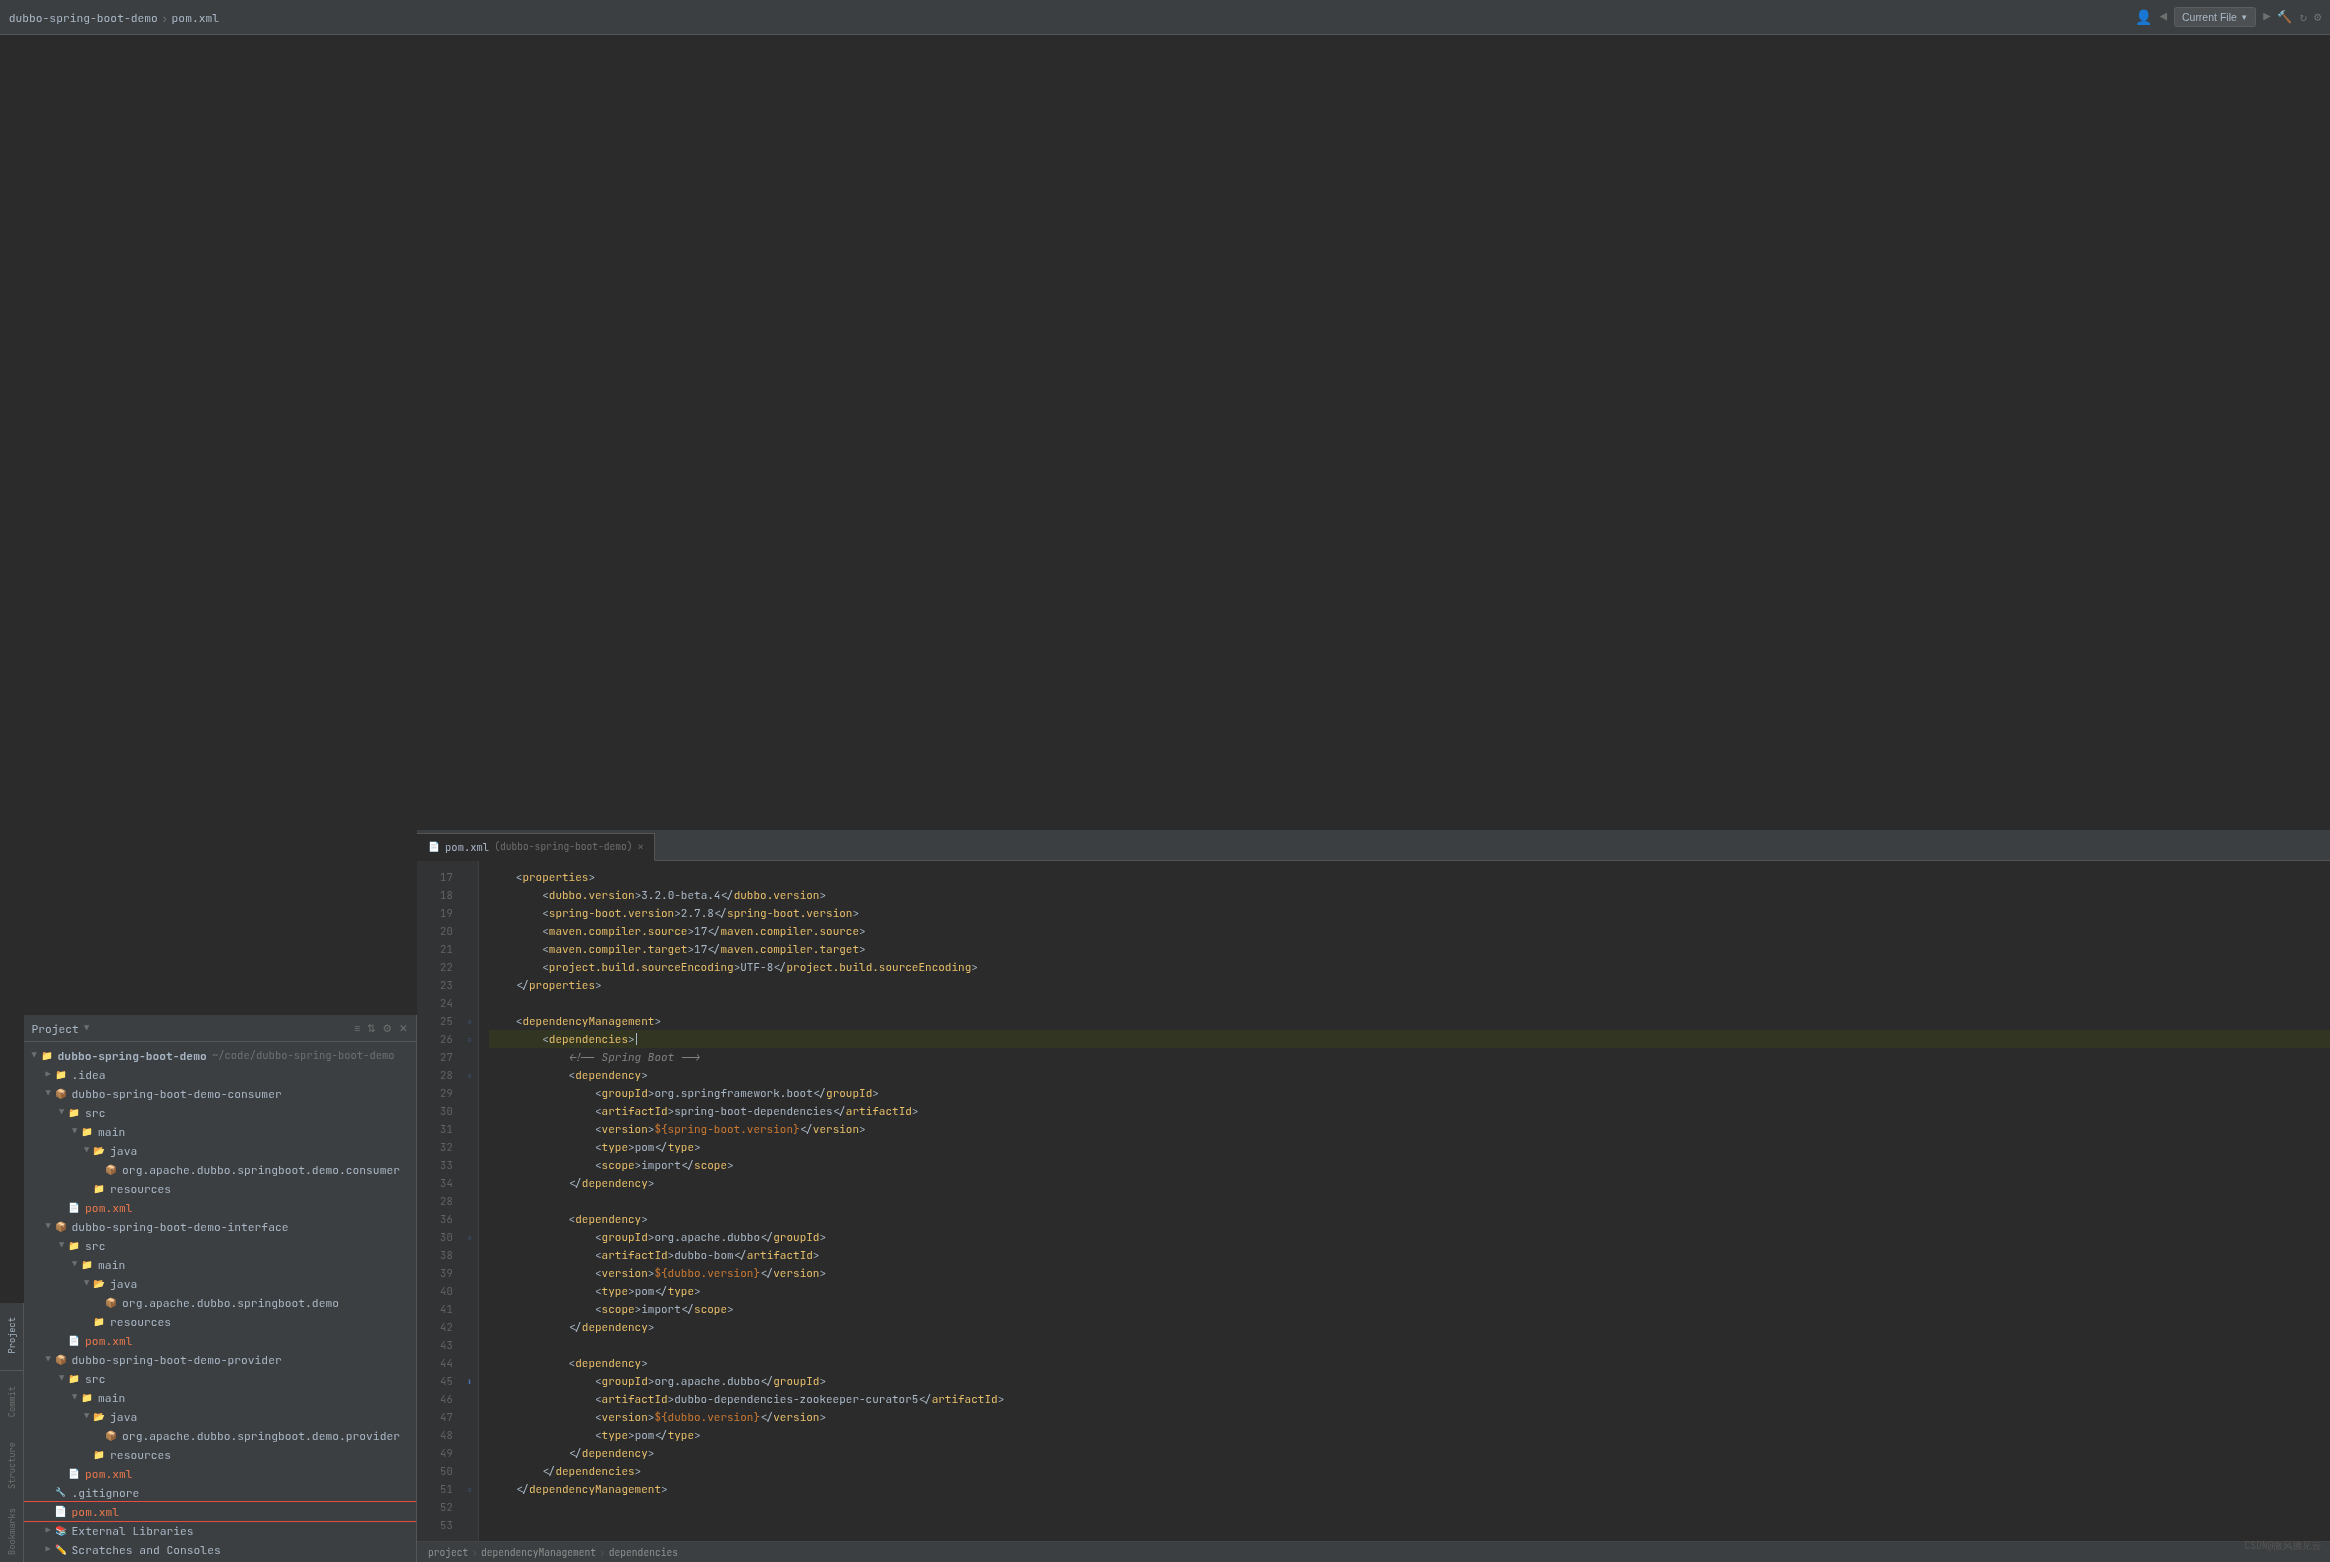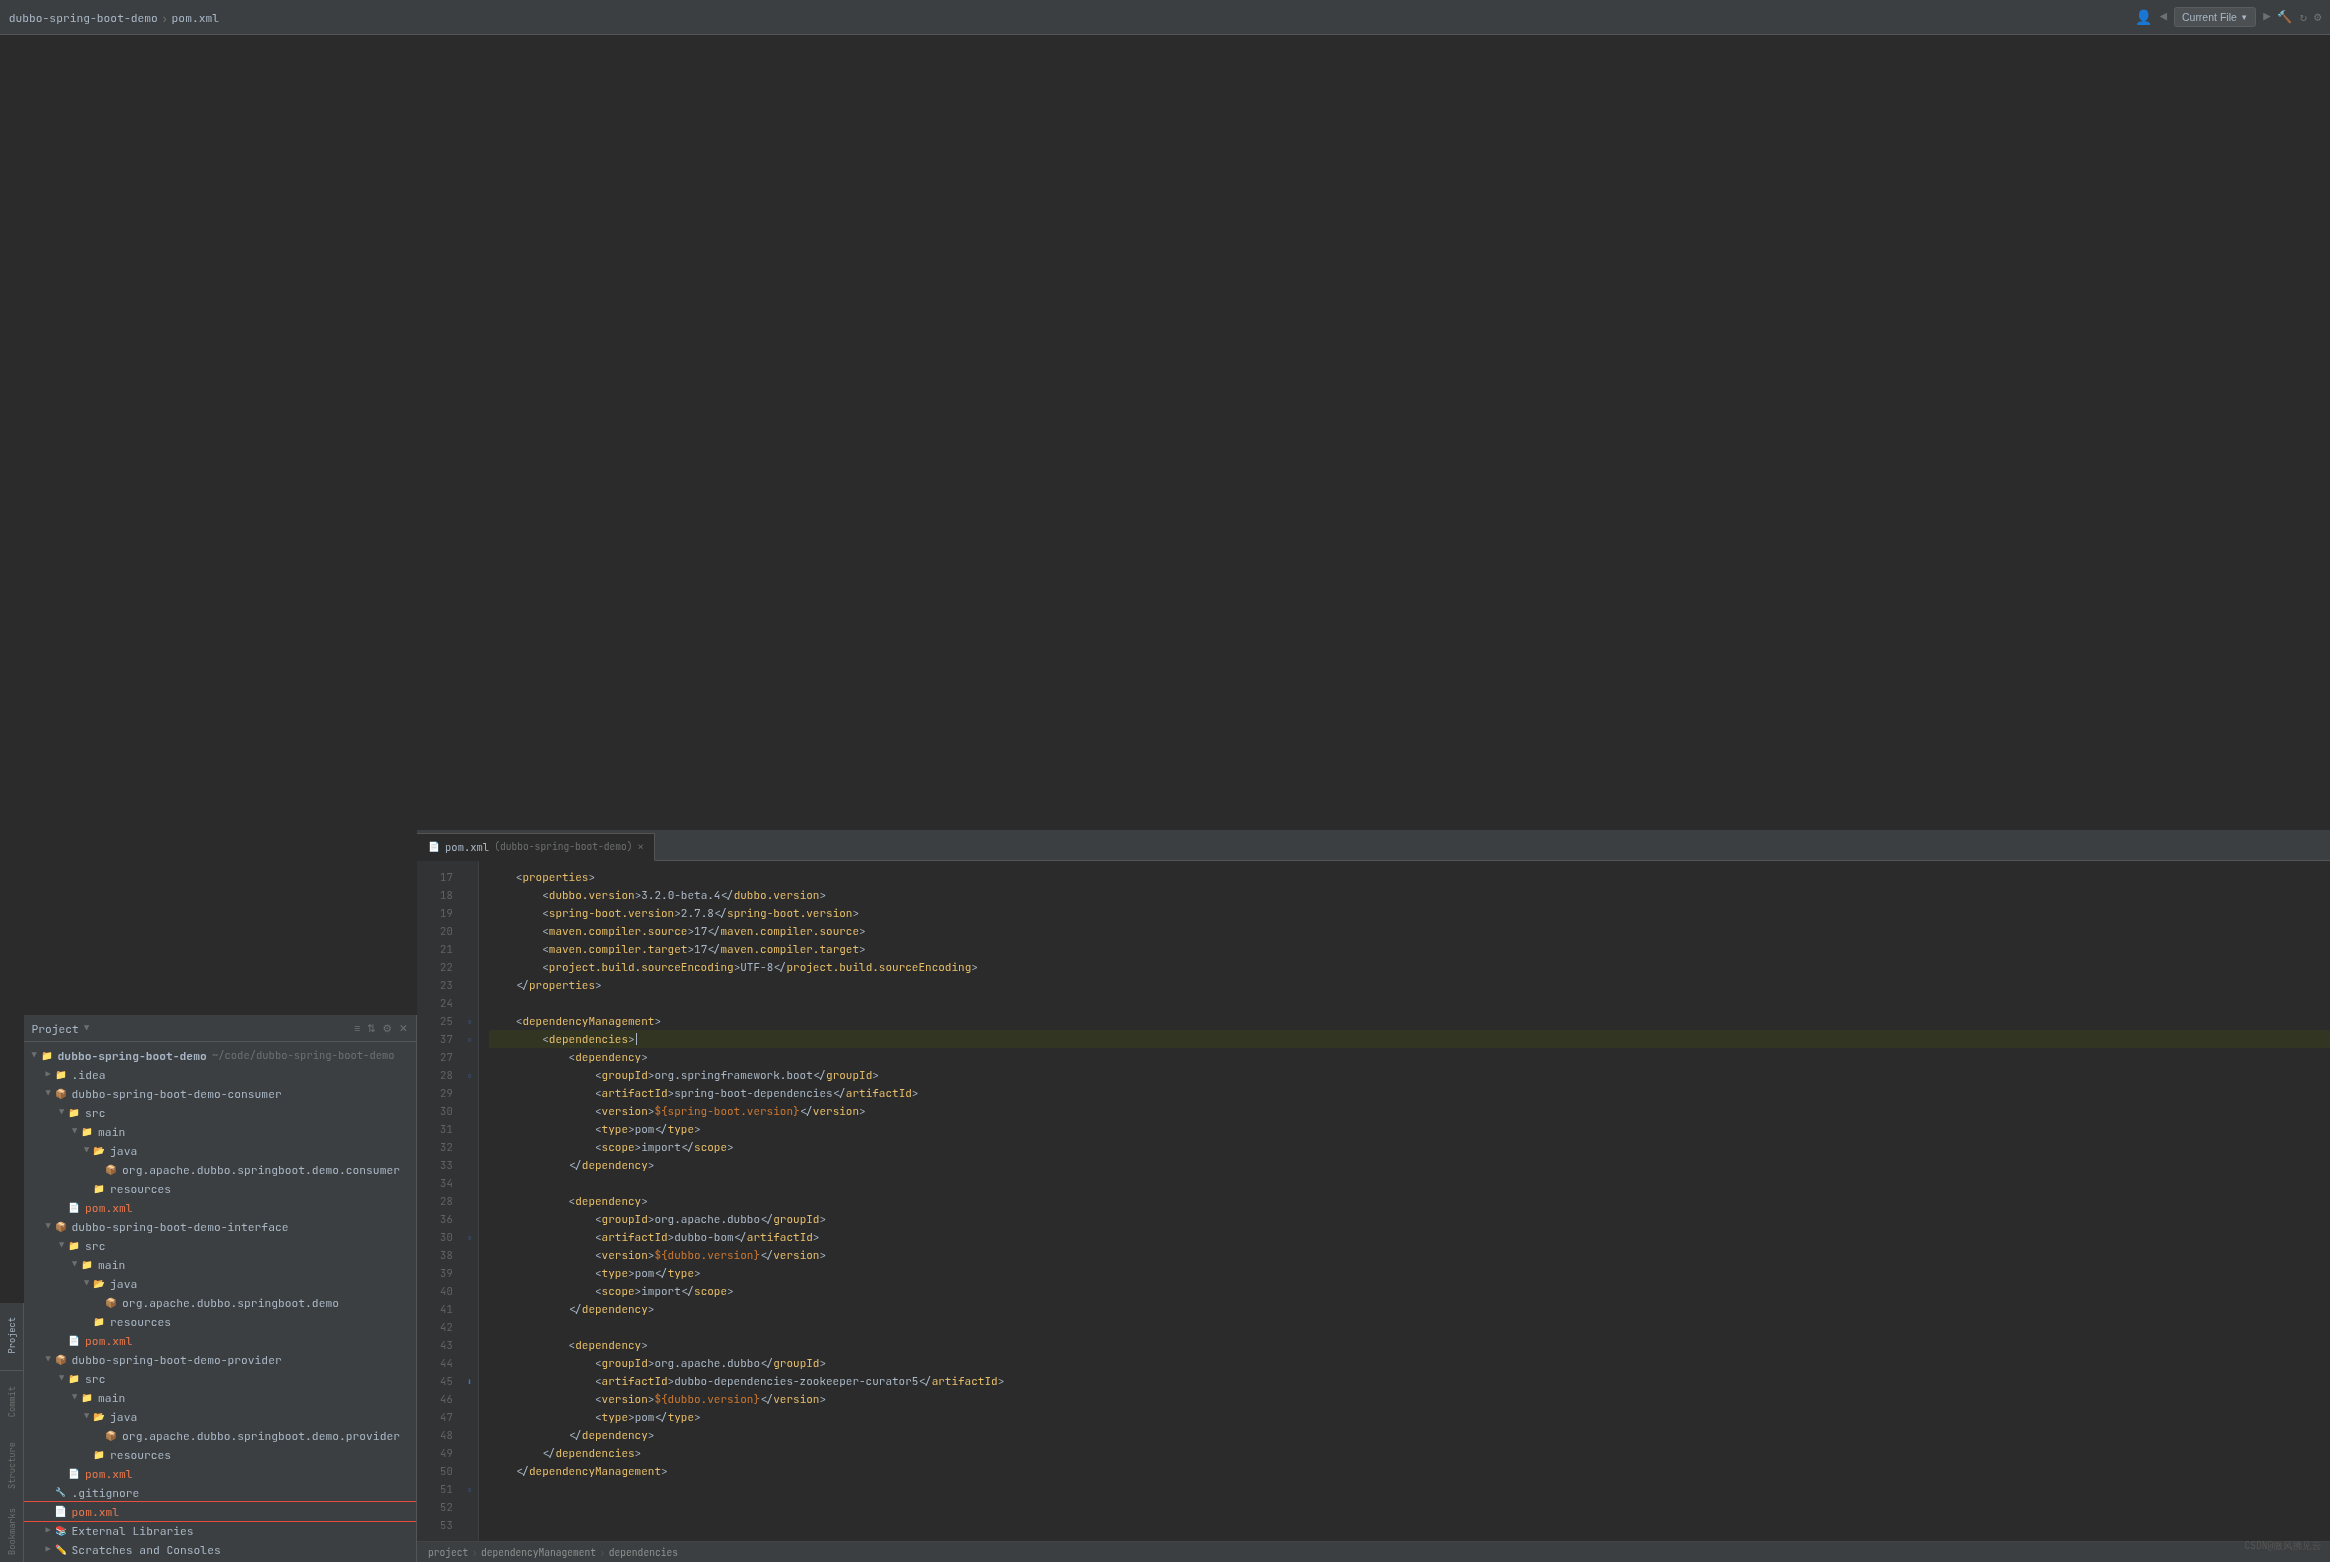--- a/index.html
+++ b/index.html
@@ -286,21 +286,21 @@
       <div class="line-numbers" id="line-numbers-container">
       <div class="ln">17</div>
           <div class="ln">18</div>
           <div class="ln">19</div>
           <div class="ln">20</div>
           <div class="ln">21</div>
           <div class="ln">22</div>
           <div class="ln">23</div>
           <div class="ln">24</div>
           <div class="ln">25</div>
-          <div class="ln">37</div>
+          <div class="ln">26</div>
           <div class="ln">27</div>
           <div class="ln">28</div>
           <div class="ln">29</div>
           <div class="ln">30</div>
           <div class="ln">31</div>
           <div class="ln">32</div>
           <div class="ln">33</div>
           <div class="ln">34</div>
           <div class="ln">28</div>
           <div class="ln">36</div>
@@ -367,20 +367,21 @@
       <div class="code-line">&nbsp;&nbsp;&nbsp;&nbsp;<span class="xml-bracket">&lt;</span><span class="xml-tag">properties</span><span class="xml-bracket">&gt;</span></div>
           <div class="code-line">&nbsp;&nbsp;&nbsp;&nbsp;&nbsp;&nbsp;&nbsp;&nbsp;<span class="xml-bracket">&lt;</span><span class="xml-tag">dubbo.version</span><span class="xml-bracket">&gt;</span><span class="xml-text">3.2.0-beta.4</span><span class="xml-bracket">&lt;/</span><span class="xml-tag">dubbo.version</span><span class="xml-bracket">&gt;</span></div>
           <div class="code-line">&nbsp;&nbsp;&nbsp;&nbsp;&nbsp;&nbsp;&nbsp;&nbsp;<span class="xml-bracket">&lt;</span><span class="xml-tag">spring-boot.version</span><span class="xml-bracket">&gt;</span><span class="xml-text">2.7.8</span><span class="xml-bracket">&lt;/</span><span class="xml-tag">spring-boot.version</span><span class="xml-bracket">&gt;</span></div>
           <div class="code-line">&nbsp;&nbsp;&nbsp;&nbsp;&nbsp;&nbsp;&nbsp;&nbsp;<span class="xml-bracket">&lt;</span><span class="xml-tag">maven.compiler.source</span><span class="xml-bracket">&gt;</span><span class="xml-text">17</span><span class="xml-bracket">&lt;/</span><span class="xml-tag">maven.compiler.source</span><span class="xml-bracket">&gt;</span></div>
           <div class="code-line">&nbsp;&nbsp;&nbsp;&nbsp;&nbsp;&nbsp;&nbsp;&nbsp;<span class="xml-bracket">&lt;</span><span class="xml-tag">maven.compiler.target</span><span class="xml-bracket">&gt;</span><span class="xml-text">17</span><span class="xml-bracket">&lt;/</span><span class="xml-tag">maven.compiler.target</span><span class="xml-bracket">&gt;</span></div>
           <div class="code-line">&nbsp;&nbsp;&nbsp;&nbsp;&nbsp;&nbsp;&nbsp;&nbsp;<span class="xml-bracket">&lt;</span><span class="xml-tag">project.build.sourceEncoding</span><span class="xml-bracket">&gt;</span><span class="xml-text">UTF-8</span><span class="xml-bracket">&lt;/</span><span class="xml-tag">project.build.sourceEncoding</span><span class="xml-bracket">&gt;</span></div>
           <div class="code-line">&nbsp;&nbsp;&nbsp;&nbsp;<span class="xml-bracket">&lt;/</span><span class="xml-tag">properties</span><span class="xml-bracket">&gt;</span></div>
           <div class="code-line">&nbsp;</div>
           <div class="code-line">&nbsp;&nbsp;&nbsp;&nbsp;<span class="xml-bracket">&lt;</span><span class="xml-tag">dependencyManagement</span><span class="xml-bracket">&gt;</span></div>
           <div class="code-line highlighted-line">&nbsp;&nbsp;&nbsp;&nbsp;&nbsp;&nbsp;&nbsp;&nbsp;<span class="xml-bracket">&lt;</span><span class="xml-tag">dependencies</span><span class="xml-bracket">&gt;</span><span style="display:inline-block;width:1.7px;height:12.2px;background:#a9b7c6;vertical-align:middle;margin-left:0.9px;animation:blink 1s step-end infinite;"></span></div>
+          <div class="code-line"><span class="xml-comment">            &lt;!-- Spring Boot --&gt;</span></div>
           <div class="code-line">&nbsp;&nbsp;&nbsp;&nbsp;&nbsp;&nbsp;&nbsp;&nbsp;&nbsp;&nbsp;&nbsp;&nbsp;<span class="xml-bracket">&lt;</span><span class="xml-tag">dependency</span><span class="xml-bracket">&gt;</span></div>
           <div class="code-line">&nbsp;&nbsp;&nbsp;&nbsp;&nbsp;&nbsp;&nbsp;&nbsp;&nbsp;&nbsp;&nbsp;&nbsp;&nbsp;&nbsp;&nbsp;&nbsp;<span class="xml-bracket">&lt;</span><span class="xml-tag">groupId</span><span class="xml-bracket">&gt;</span><span class="xml-text">org.springframework.boot</span><span class="xml-bracket">&lt;/</span><span class="xml-tag">groupId</span><span class="xml-bracket">&gt;</span></div>
           <div class="code-line">&nbsp;&nbsp;&nbsp;&nbsp;&nbsp;&nbsp;&nbsp;&nbsp;&nbsp;&nbsp;&nbsp;&nbsp;&nbsp;&nbsp;&nbsp;&nbsp;<span class="xml-bracket">&lt;</span><span class="xml-tag">artifactId</span><span class="xml-bracket">&gt;</span><span class="xml-text">spring-boot-dependencies</span><span class="xml-bracket">&lt;/</span><span class="xml-tag">artifactId</span><span class="xml-bracket">&gt;</span></div>
           <div class="code-line">&nbsp;&nbsp;&nbsp;&nbsp;&nbsp;&nbsp;&nbsp;&nbsp;&nbsp;&nbsp;&nbsp;&nbsp;&nbsp;&nbsp;&nbsp;&nbsp;<span class="xml-bracket">&lt;</span><span class="xml-tag">version</span><span class="xml-bracket">&gt;</span><span class="xml-special">${spring-boot.version}</span><span class="xml-bracket">&lt;/</span><span class="xml-tag">version</span><span class="xml-bracket">&gt;</span></div>
           <div class="code-line">&nbsp;&nbsp;&nbsp;&nbsp;&nbsp;&nbsp;&nbsp;&nbsp;&nbsp;&nbsp;&nbsp;&nbsp;&nbsp;&nbsp;&nbsp;&nbsp;<span class="xml-bracket">&lt;</span><span class="xml-tag">type</span><span class="xml-bracket">&gt;</span><span class="xml-text">pom</span><span class="xml-bracket">&lt;/</span><span class="xml-tag">type</span><span class="xml-bracket">&gt;</span></div>
           <div class="code-line">&nbsp;&nbsp;&nbsp;&nbsp;&nbsp;&nbsp;&nbsp;&nbsp;&nbsp;&nbsp;&nbsp;&nbsp;&nbsp;&nbsp;&nbsp;&nbsp;<span class="xml-bracket">&lt;</span><span class="xml-tag">scope</span><span class="xml-bracket">&gt;</span><span class="xml-text">import</span><span class="xml-bracket">&lt;/</span><span class="xml-tag">scope</span><span class="xml-bracket">&gt;</span></div>
           <div class="code-line">&nbsp;&nbsp;&nbsp;&nbsp;&nbsp;&nbsp;&nbsp;&nbsp;&nbsp;&nbsp;&nbsp;&nbsp;<span class="xml-bracket">&lt;/</span><span class="xml-tag">dependency</span><span class="xml-bracket">&gt;</span></div>
           <div class="code-line">&nbsp;</div>
           <div class="code-line">&nbsp;&nbsp;&nbsp;&nbsp;&nbsp;&nbsp;&nbsp;&nbsp;&nbsp;&nbsp;&nbsp;&nbsp;<span class="xml-bracket">&lt;</span><span class="xml-tag">dependency</span><span class="xml-bracket">&gt;</span></div>
           <div class="code-line">&nbsp;&nbsp;&nbsp;&nbsp;&nbsp;&nbsp;&nbsp;&nbsp;&nbsp;&nbsp;&nbsp;&nbsp;&nbsp;&nbsp;&nbsp;&nbsp;<span class="xml-bracket">&lt;</span><span class="xml-tag">groupId</span><span class="xml-bracket">&gt;</span><span class="xml-text">org.apache.dubbo</span><span class="xml-bracket">&lt;/</span><span class="xml-tag">groupId</span><span class="xml-bracket">&gt;</span></div>

